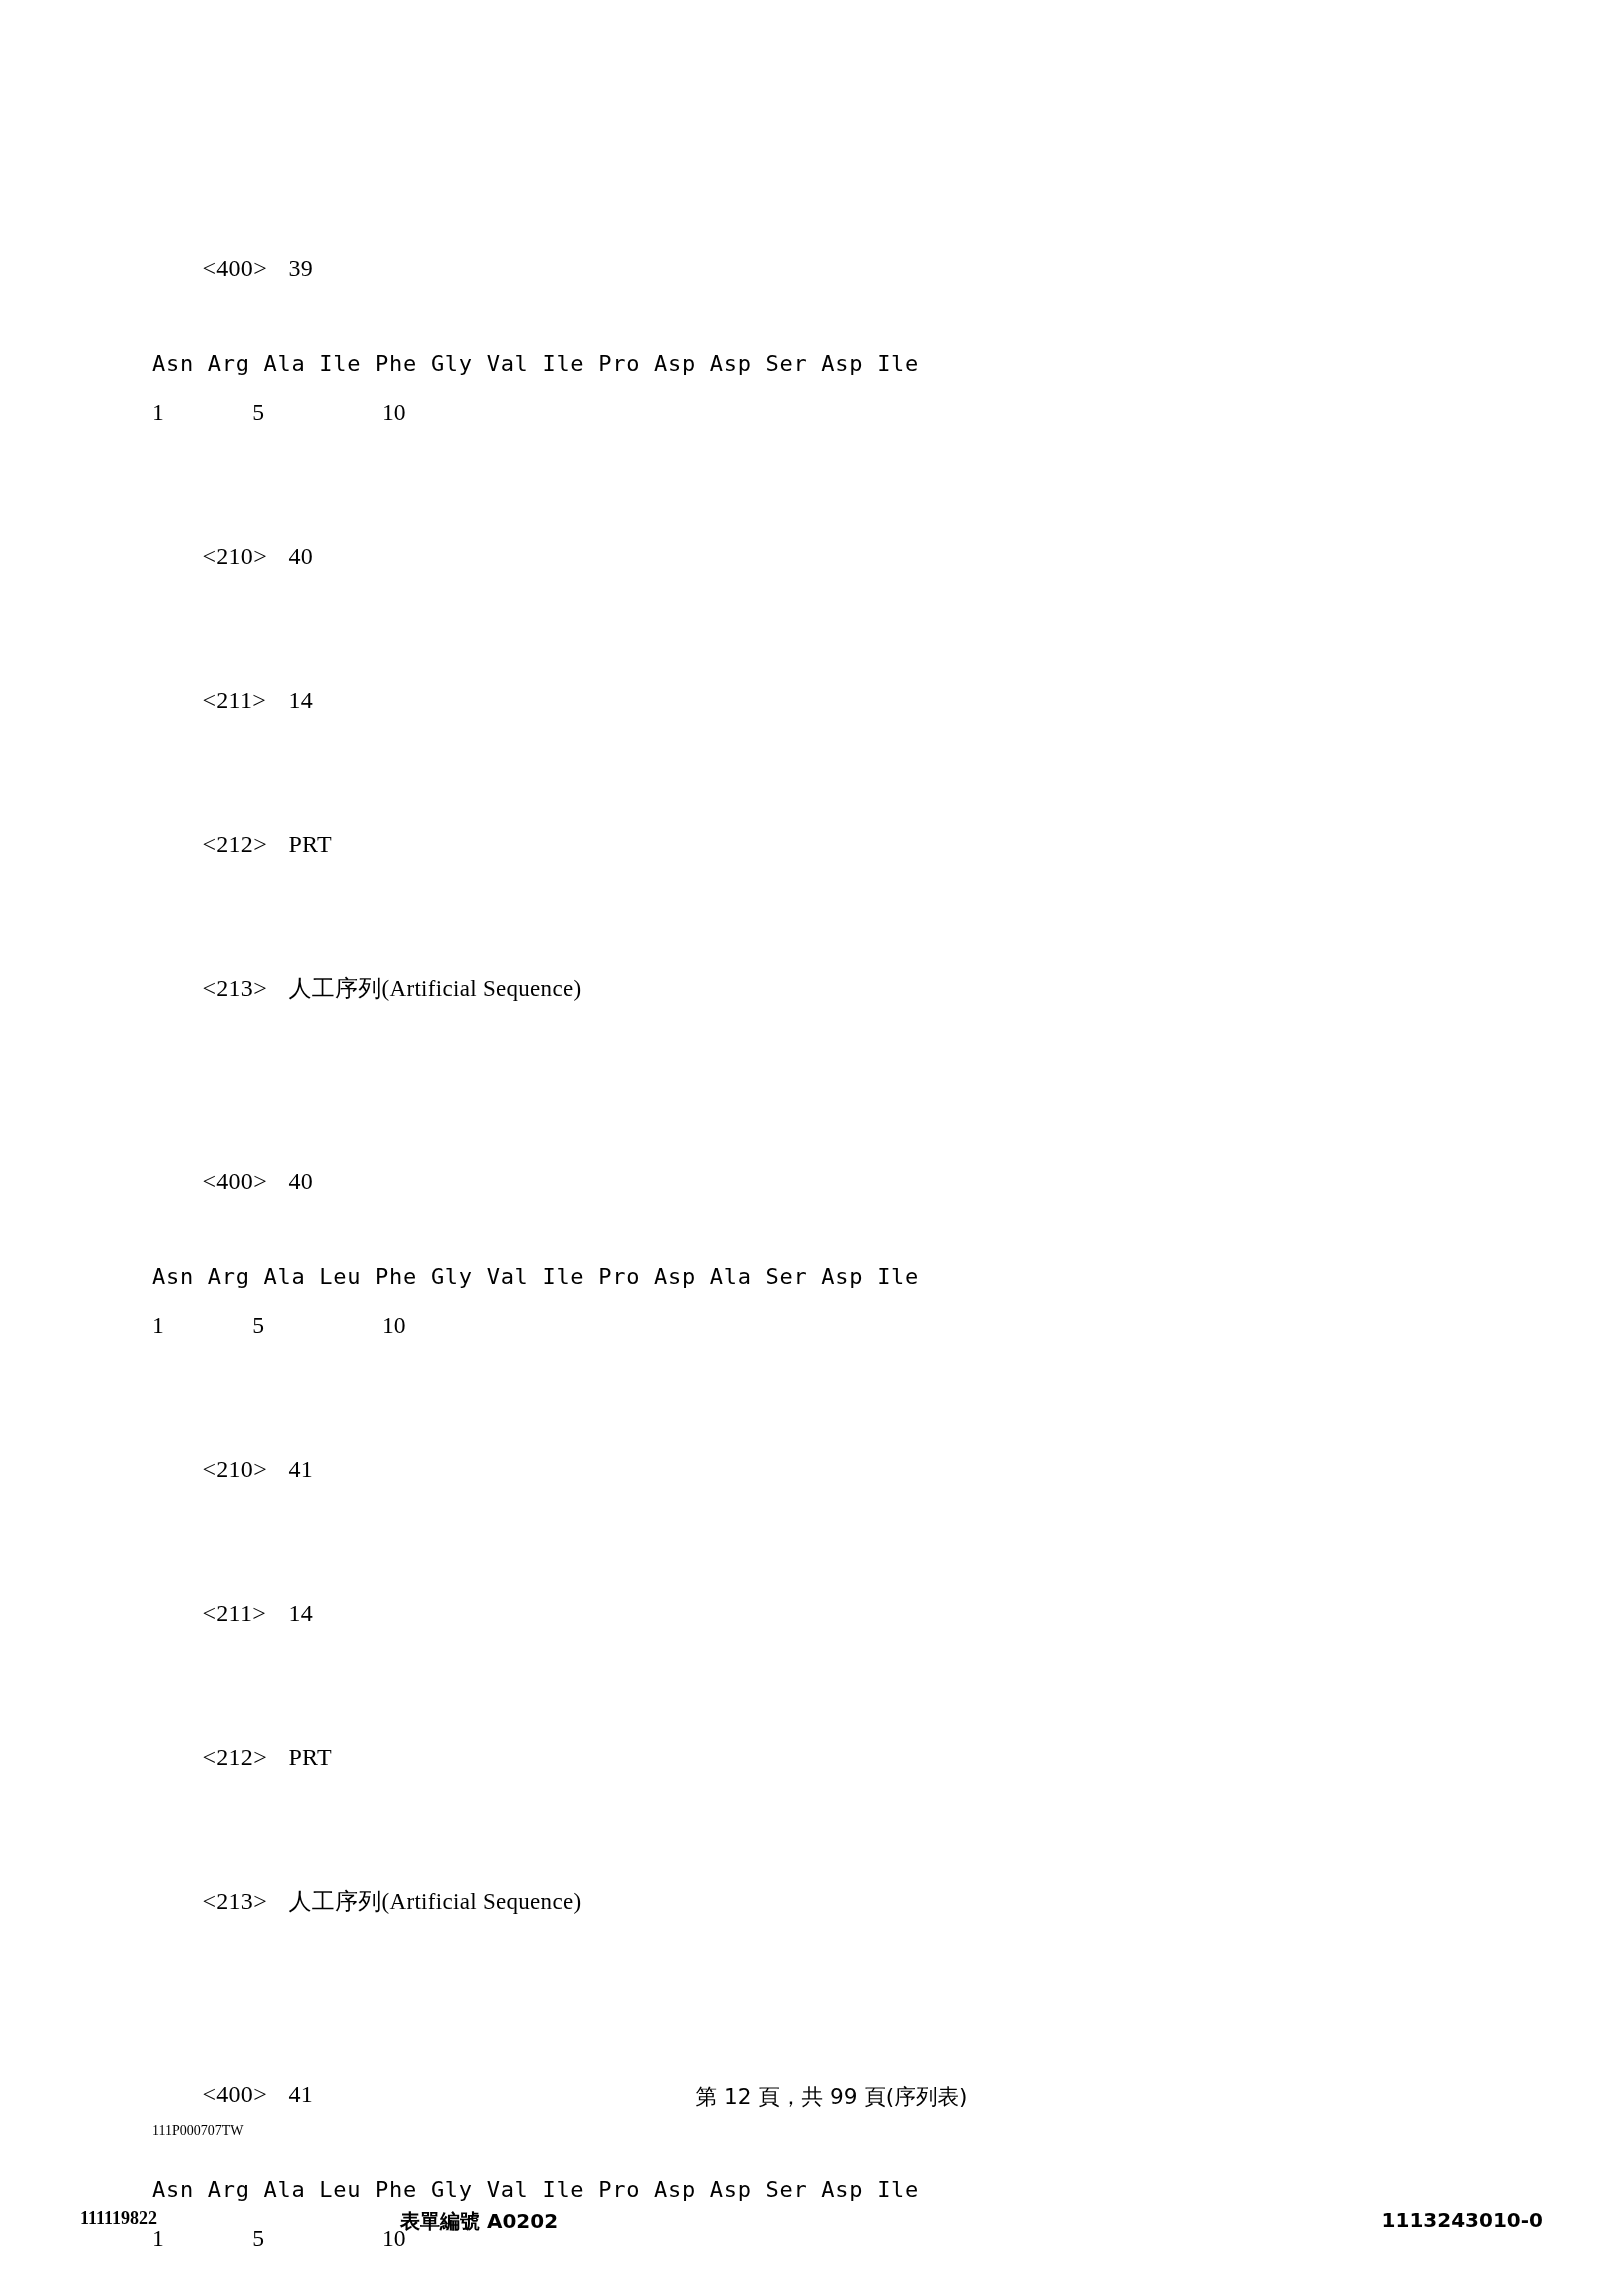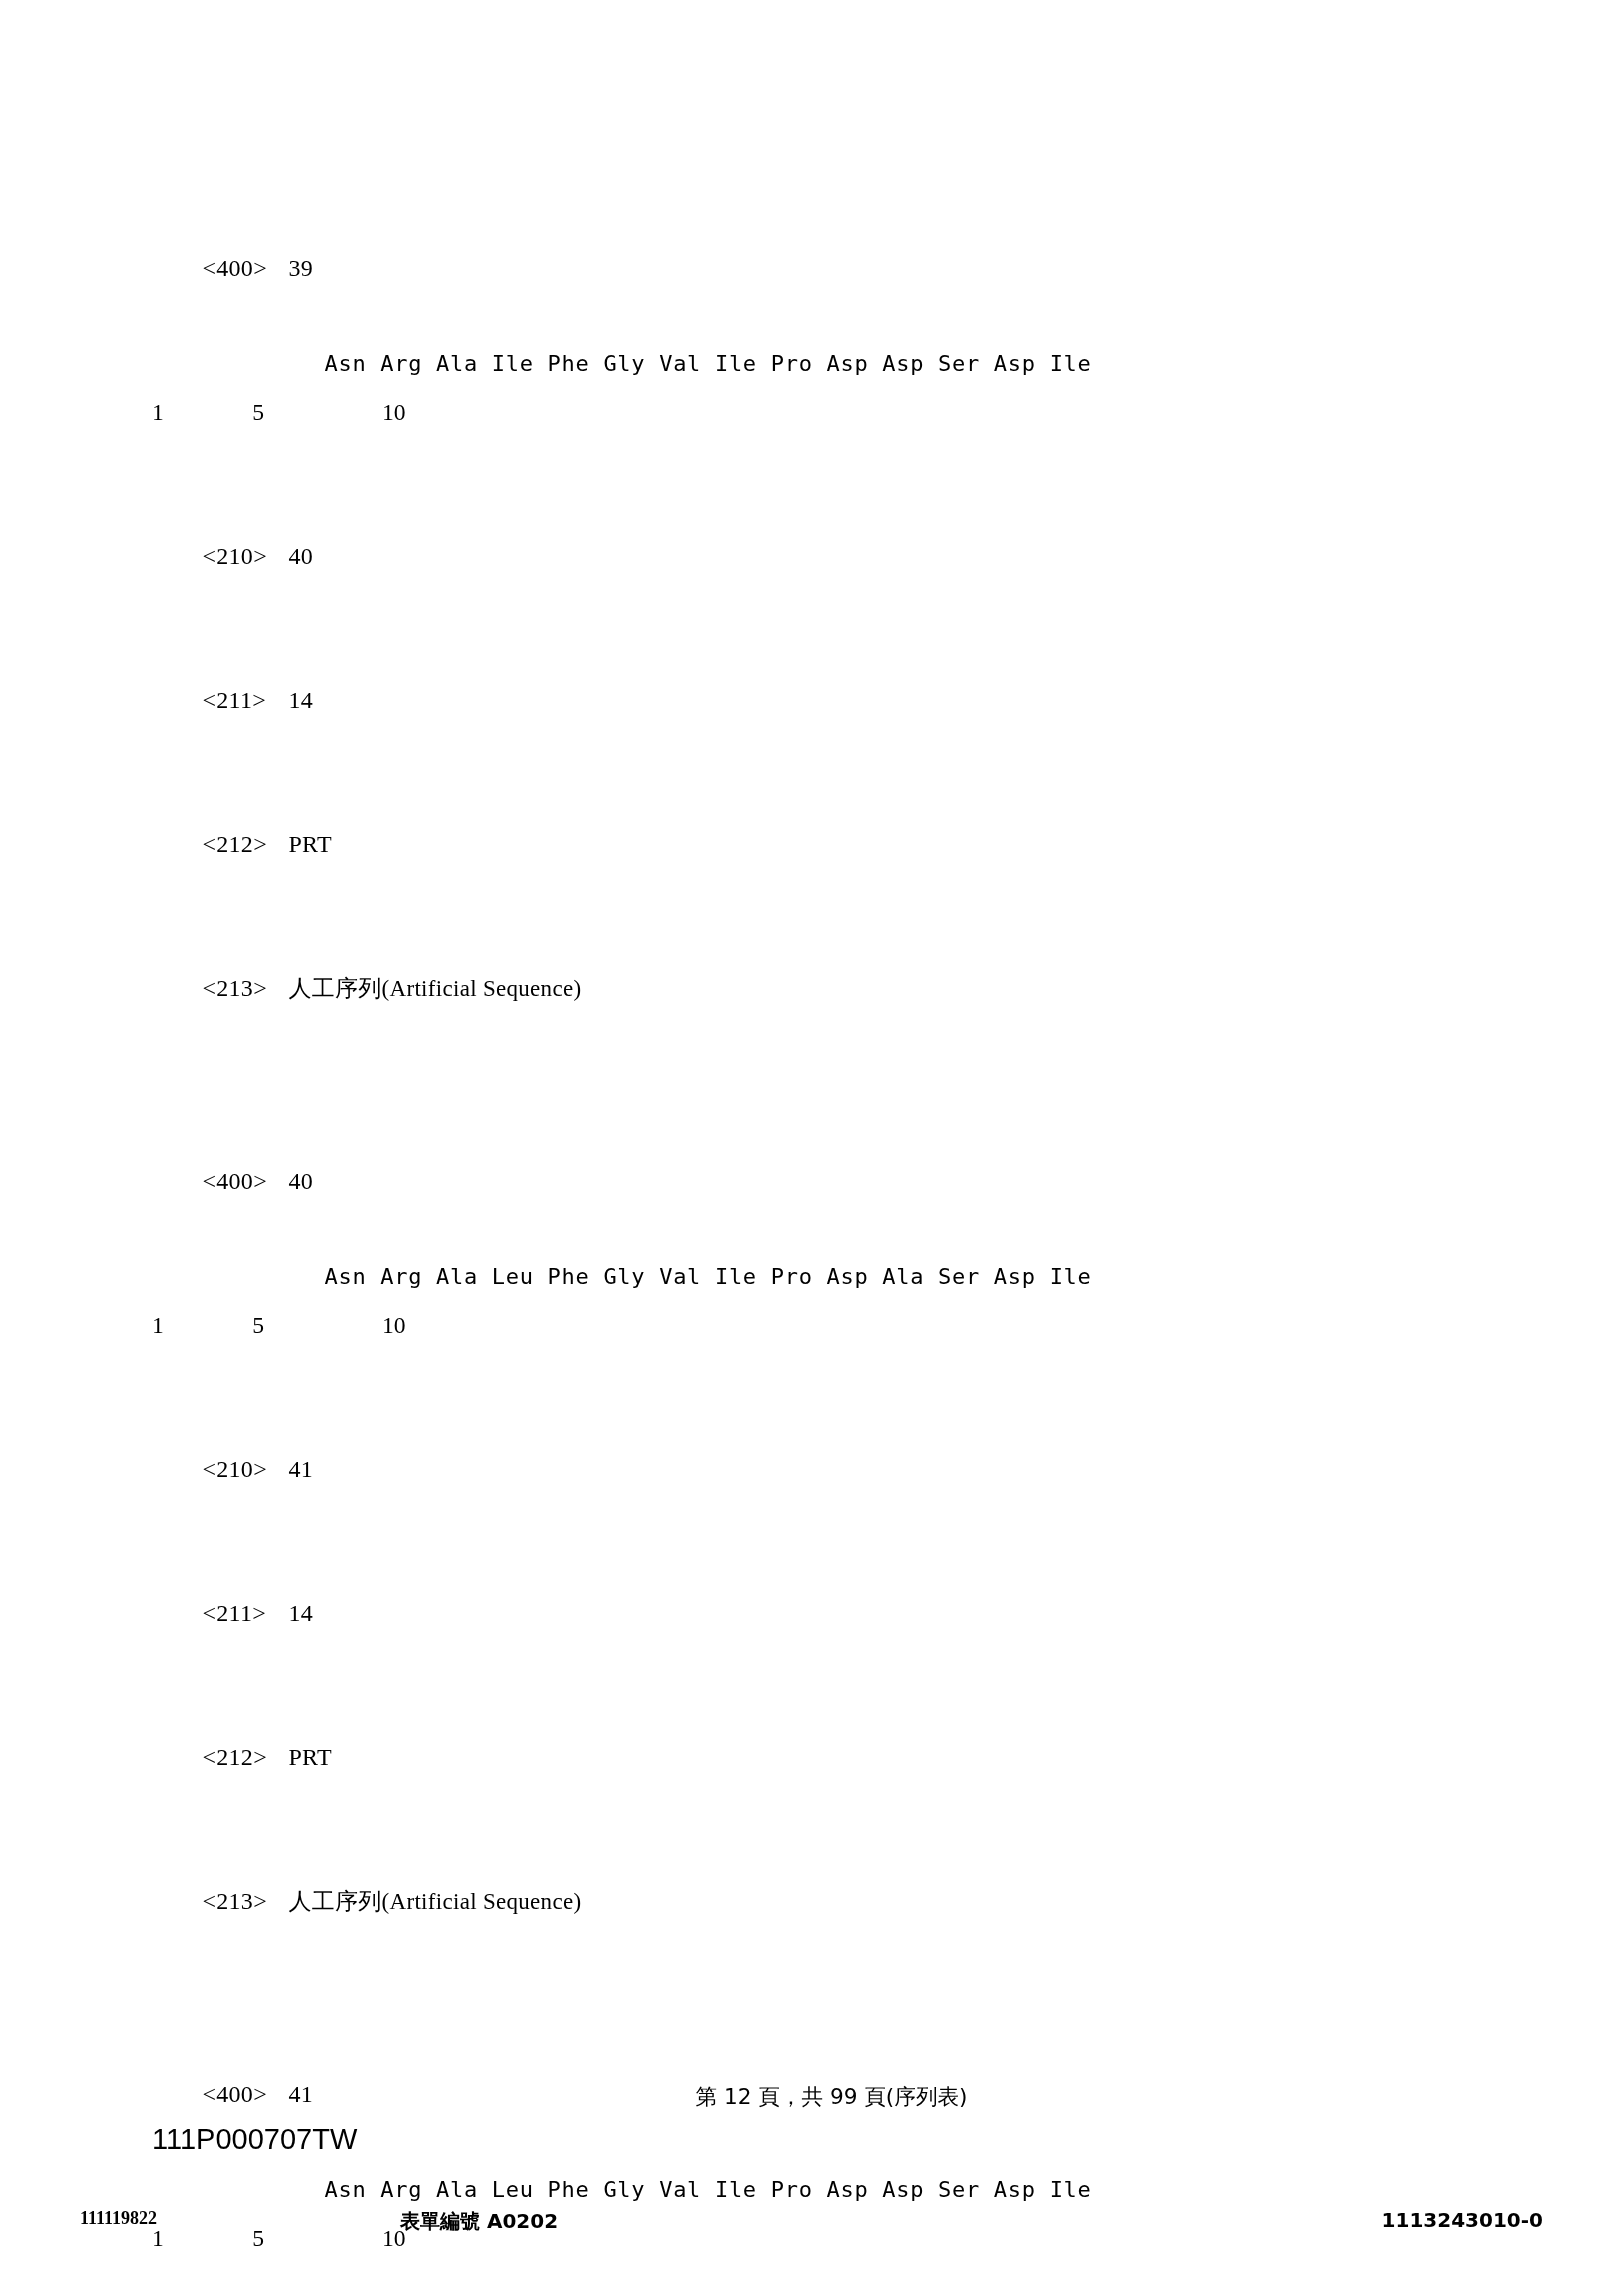--- a/index.html
+++ b/index.html
@@ -50,21 +50,20 @@
   .cjk {
     font-family: Liberation Serif, serif;
     font-size: 23px;
   }
   .seq {
     font-family: "DejaVu Sans Mono", monospace;
     font-size: 22px;
     letter-spacing: 0.7px;
     white-space: pre;
     line-height: 48px;
-    text-align: center;
   }
   .numline {
     font-family: "Liberation Serif", serif;
     font-size: 23.6px;
     white-space: pre;
     line-height: 48px;
   }
   .spacer {
     height: 48px;
   }
@@ -75,22 +74,22 @@
     width: 1623px;
     text-align: center;
     font-family: "DejaVu Sans", sans-serif;
     font-size: 21.6px;
     padding-left: 20px;
   }
   .footer-docid {
     position: absolute;
     left: 152px;
     top: 2123px;
-    font-family: Liberation Sans, sans-serif;
-    font-size: 29px;
+    font-family: Liberation Serif, serif;
+    font-size: 14px;
     text-align: right;
   }
   .bottombar {
     position: absolute;
     left: 0;
     top: 2208px;
     width: 1623px;
     height: 39px;
   }
   .bottom-left {

